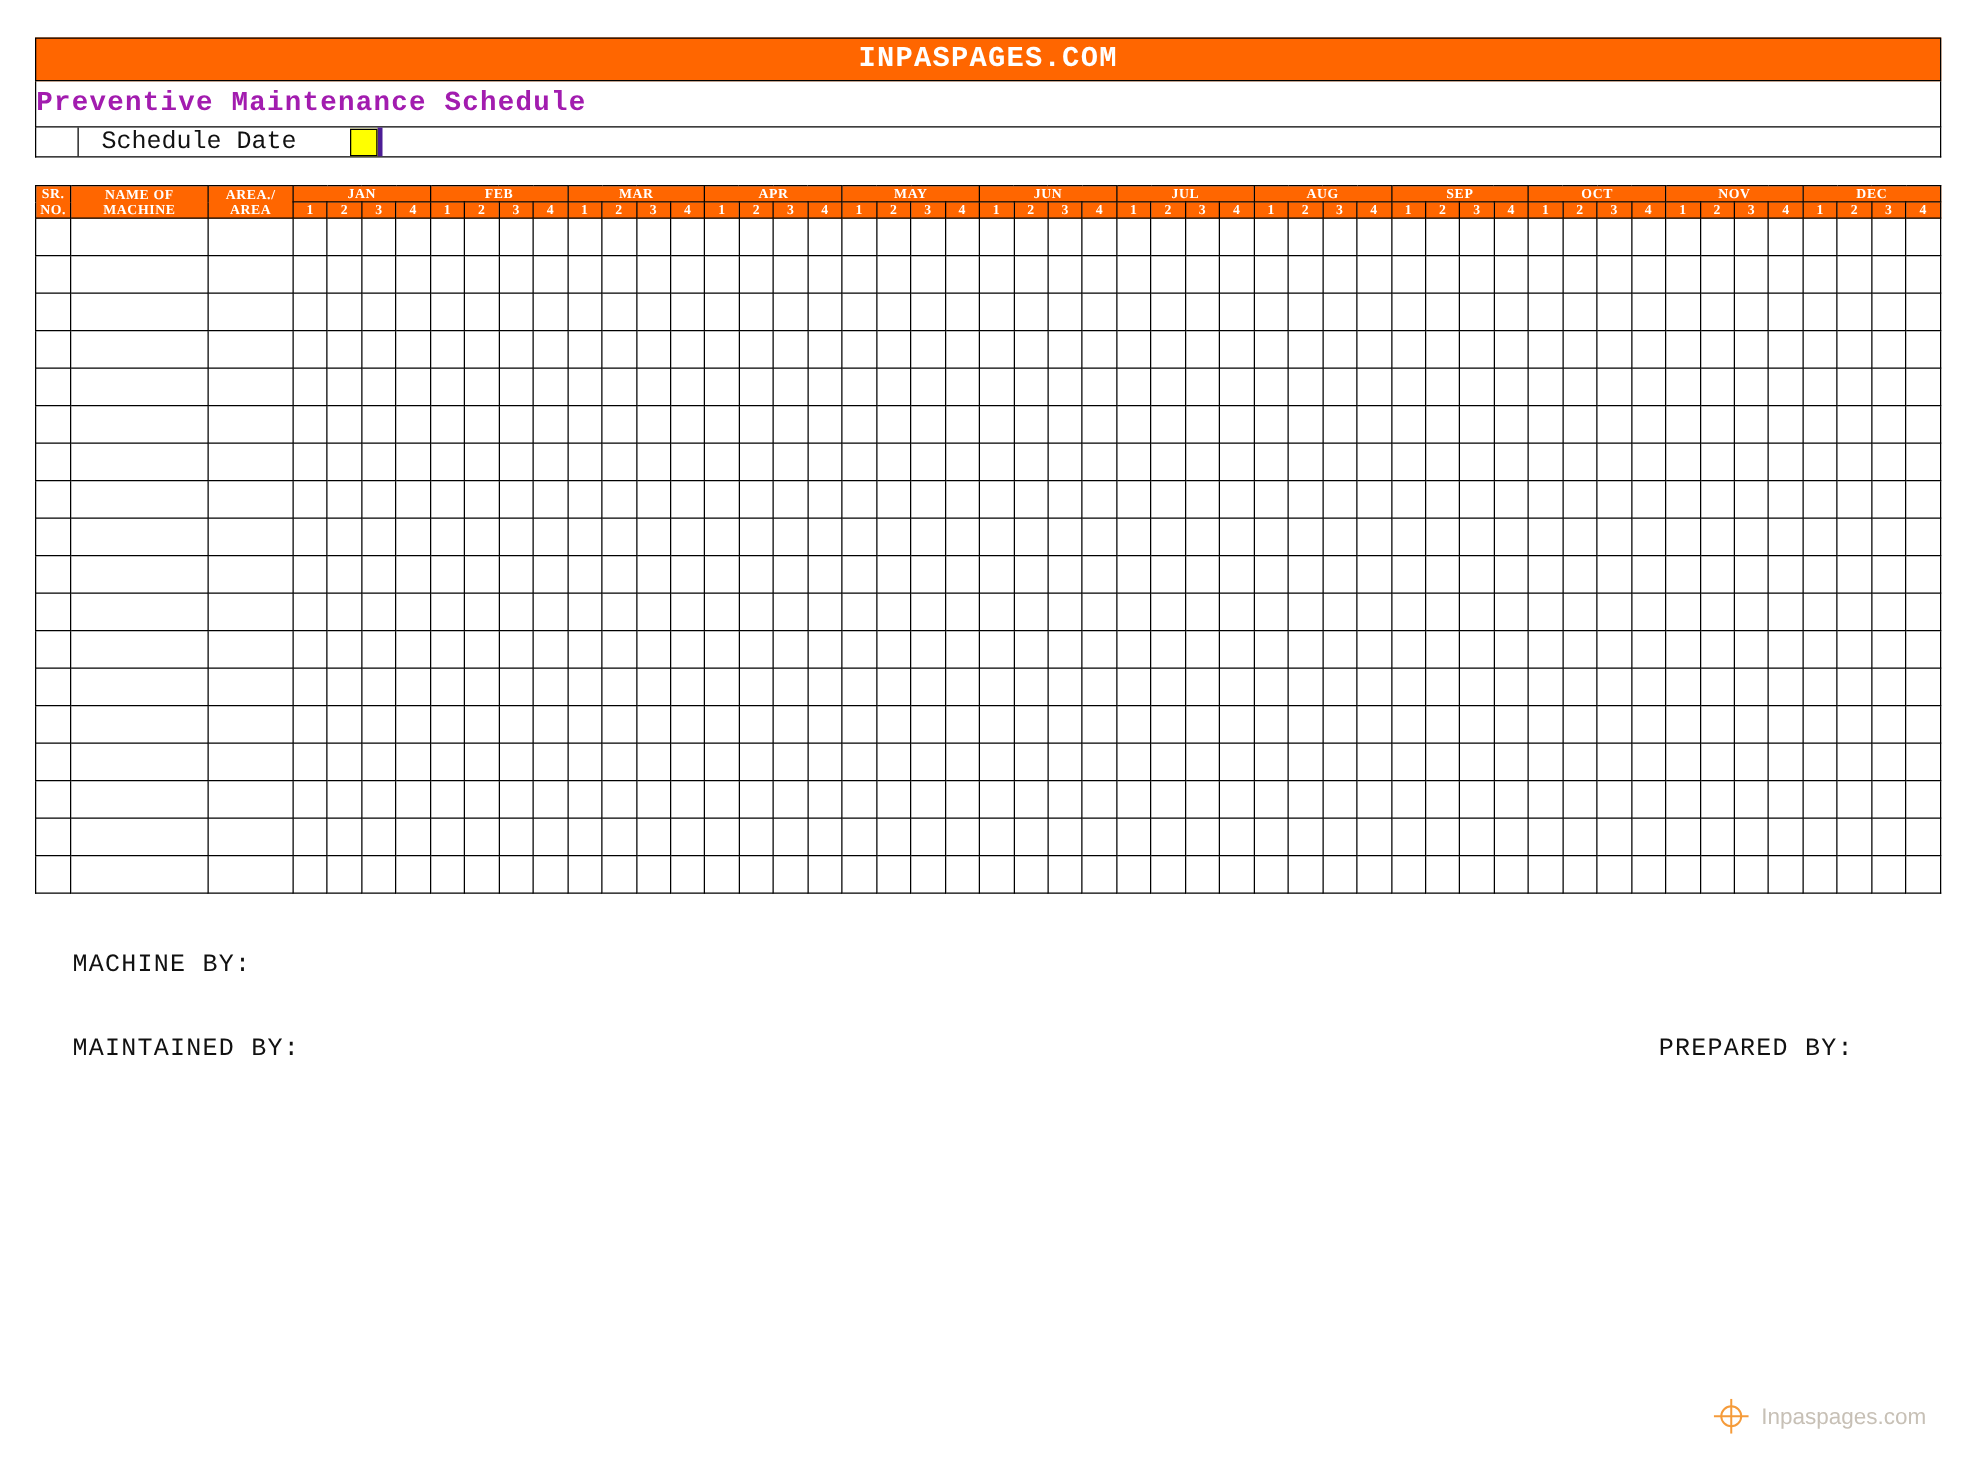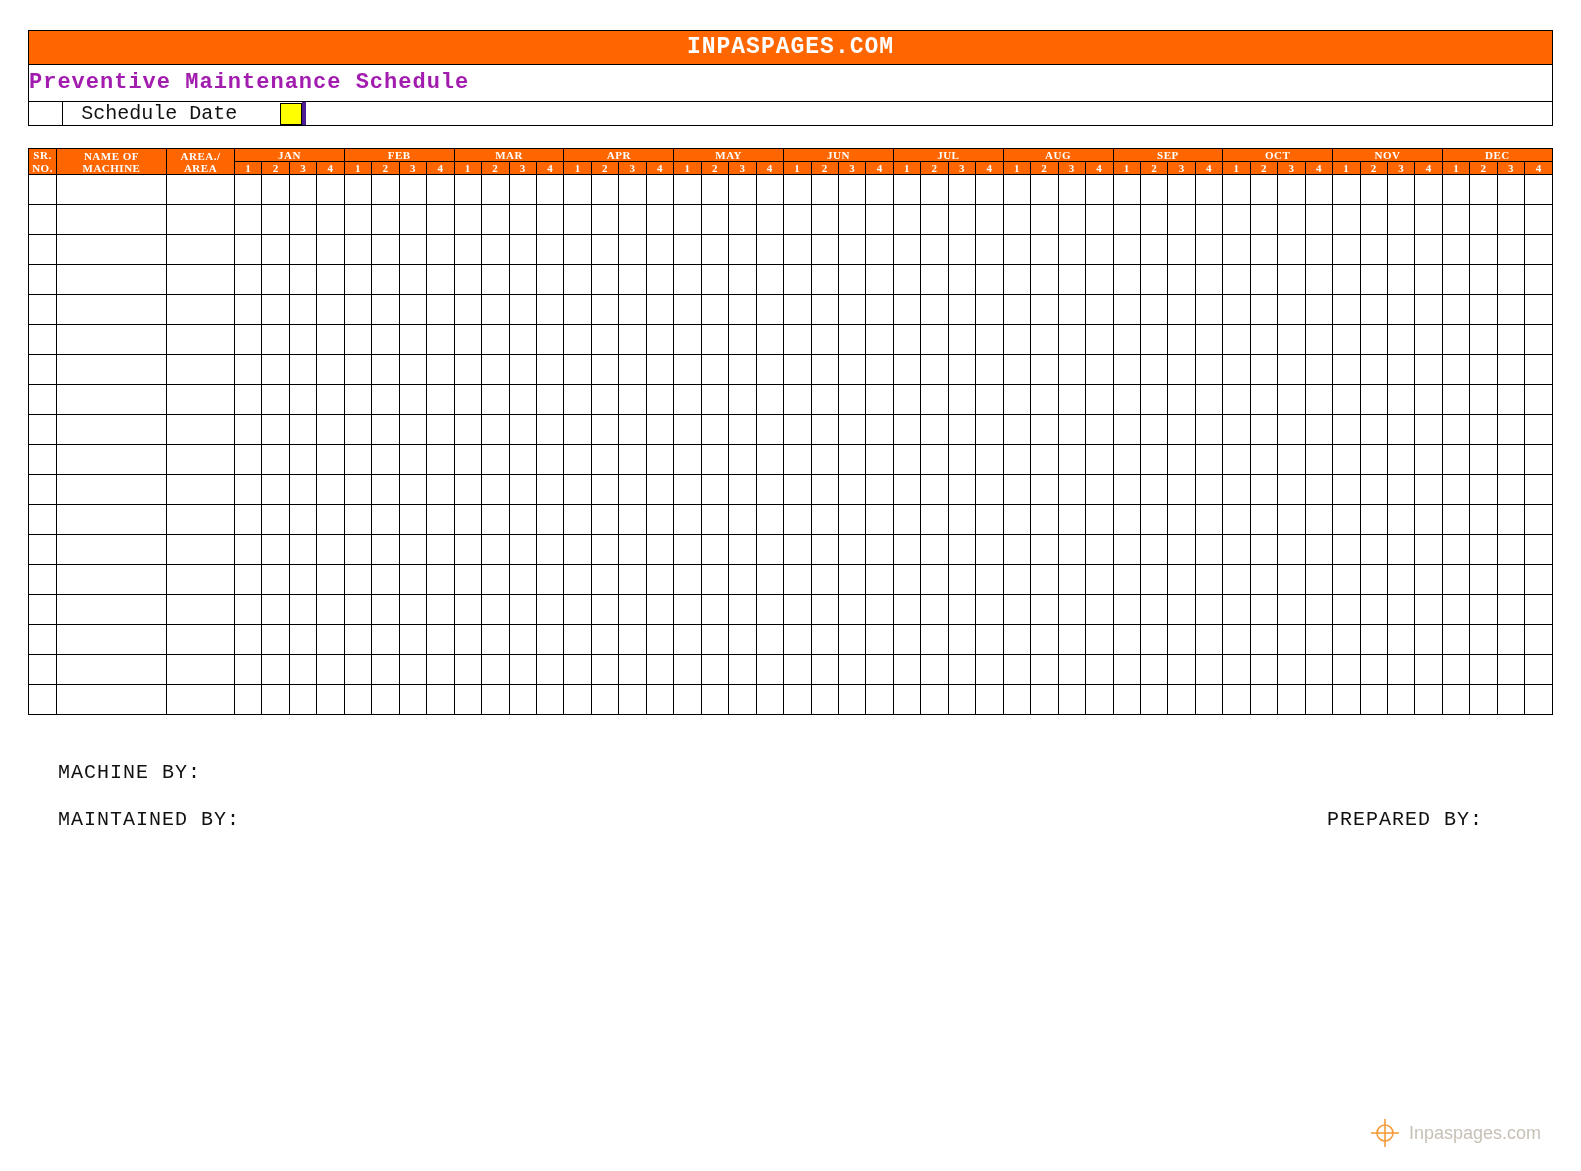--- a/index.html
+++ b/index.html
@@ -121,21 +121,21 @@
     margin-top: 46px;
     font-family: "Courier New", monospace;
     font-size: 20px;
     color: #111;
     padding-left: 30px;
     letter-spacing: 1px;
   }
   .footer .row2 {
     display: flex;
     justify-content: space-between;
-    margin-top: 24px;
+    margin-top: 44px;
     padding-right: 70px;
     align-items: flex-end;
   }
   
   .wm {
     position: absolute;
     right: 40px;
     bottom: 24px;
     display: flex;
     align-items: center;

